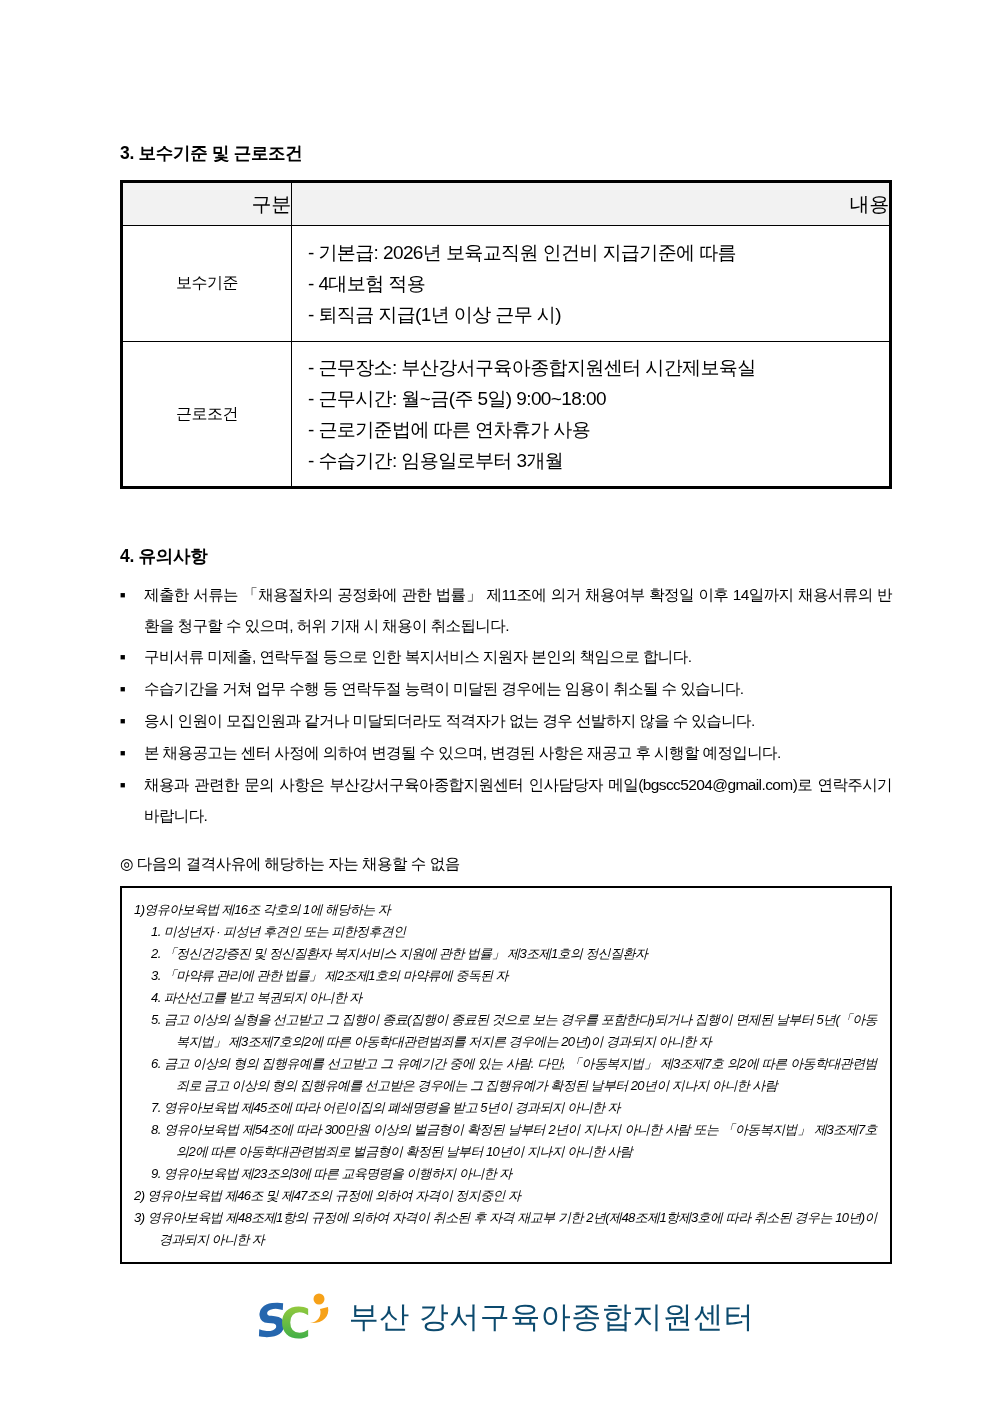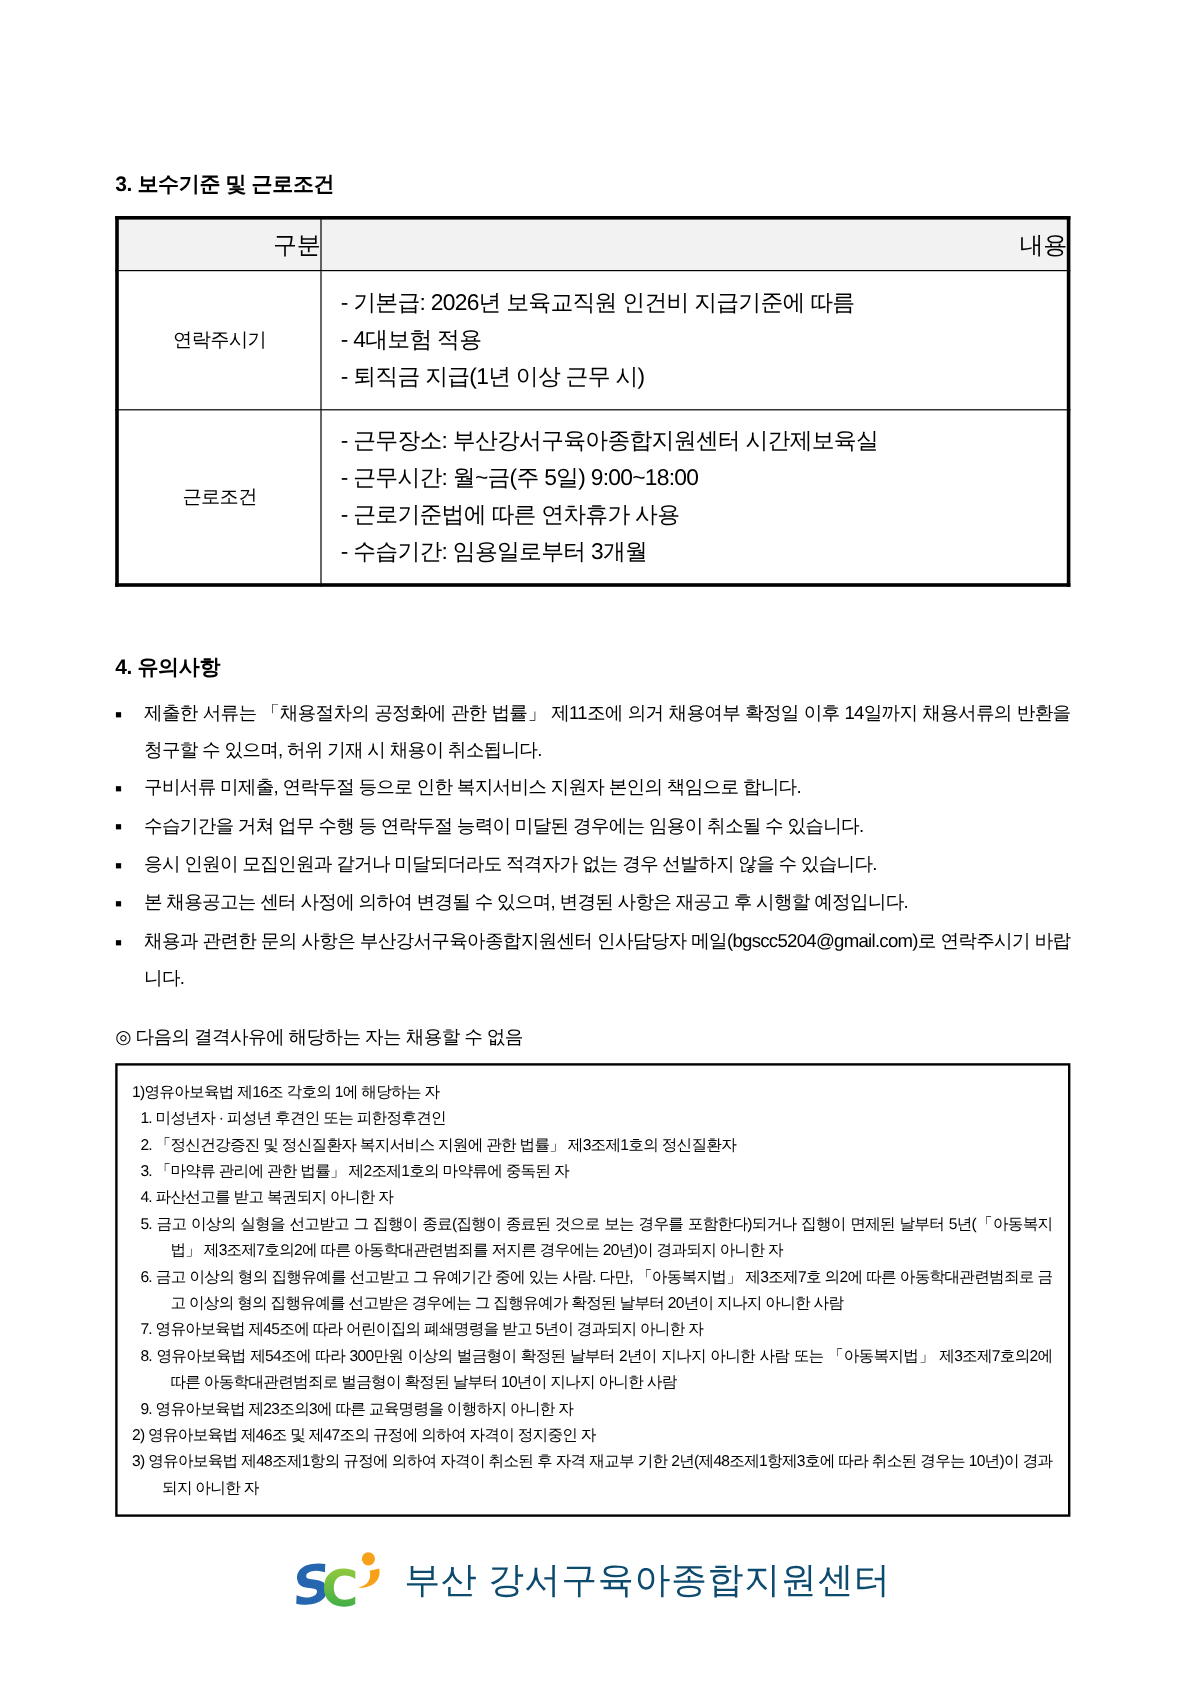--- a/index.html
+++ b/index.html
@@ -7,21 +7,21 @@
   .page {
     position: relative;
     width: 992px;
     height: 1403px;
     margin: 0 auto;
     background: #ffffff;
     font-family: "Liberation Sans", "DejaVu Sans", sans-serif;
     color: #000000;
     overflow: hidden;
   }
-  .content { padding: 141px 100px 0 96px; }
+  .content { padding: 141px 100px 0 120px; }
 
   
   .sec-title {
     font-size: 17.5px;
     font-weight: bold;
     letter-spacing: -0.3px;
   }
   .sec-title-3 { margin-bottom: 15px; }
   .sec-title-4 { margin-top: 55px; margin-bottom: 11px; }
 
@@ -82,28 +82,29 @@
     margin-top: 23px;
     font-size: 15.5px;
     letter-spacing: -0.5px;
   }
   .dq-box {
     margin-top: 11px;
     border: 2px solid #000000;
     padding: 11px 13px 11px 12px;
     font-size: 13px;
     letter-spacing: -0.6px;
+    font-style: italic;
   }
   .dq-item {
     line-height: 22px;
     padding-left: 25px;
     text-indent: -25px;
     text-align: justify;
   }
-  .dq-item.lv1 { margin-left: 7px; }
+  .dq-item.lv1 { margin-left: 17px; }
 
   
   .footer-logo {
     margin-top: 26px;
     display: flex;
     align-items: center;
     justify-content: center;
     gap: 13px;
   }
   .logo-text {
@@ -124,21 +125,21 @@
       <colgroup>
           <col class="c-label">
           <col>
         </colgroup>
       <tbody>
           <tr>
         <th>구분</th>
         <th>내용</th>
       </tr>
       <tr class="r1">
-        <td class="row-label">연락주시기</td>
+        <td class="row-label">보수기준</td>
         <td class="row-content">
           <div class="tline">- 기본급: 2026년 보육교직원 인건비 지급기준에 따름</div>
           <div class="tline">- 4대보험 적용</div>
           <div class="tline">- 퇴직금 지급(1년 이상 근무 시)</div>
         </td>
       </tr>
       <tr class="r2">
         <td class="row-label">근로조건</td>
         <td class="row-content">
           <div class="tline">- 근무장소: 부산강서구육아종합지원센터 시간제보육실</div>

